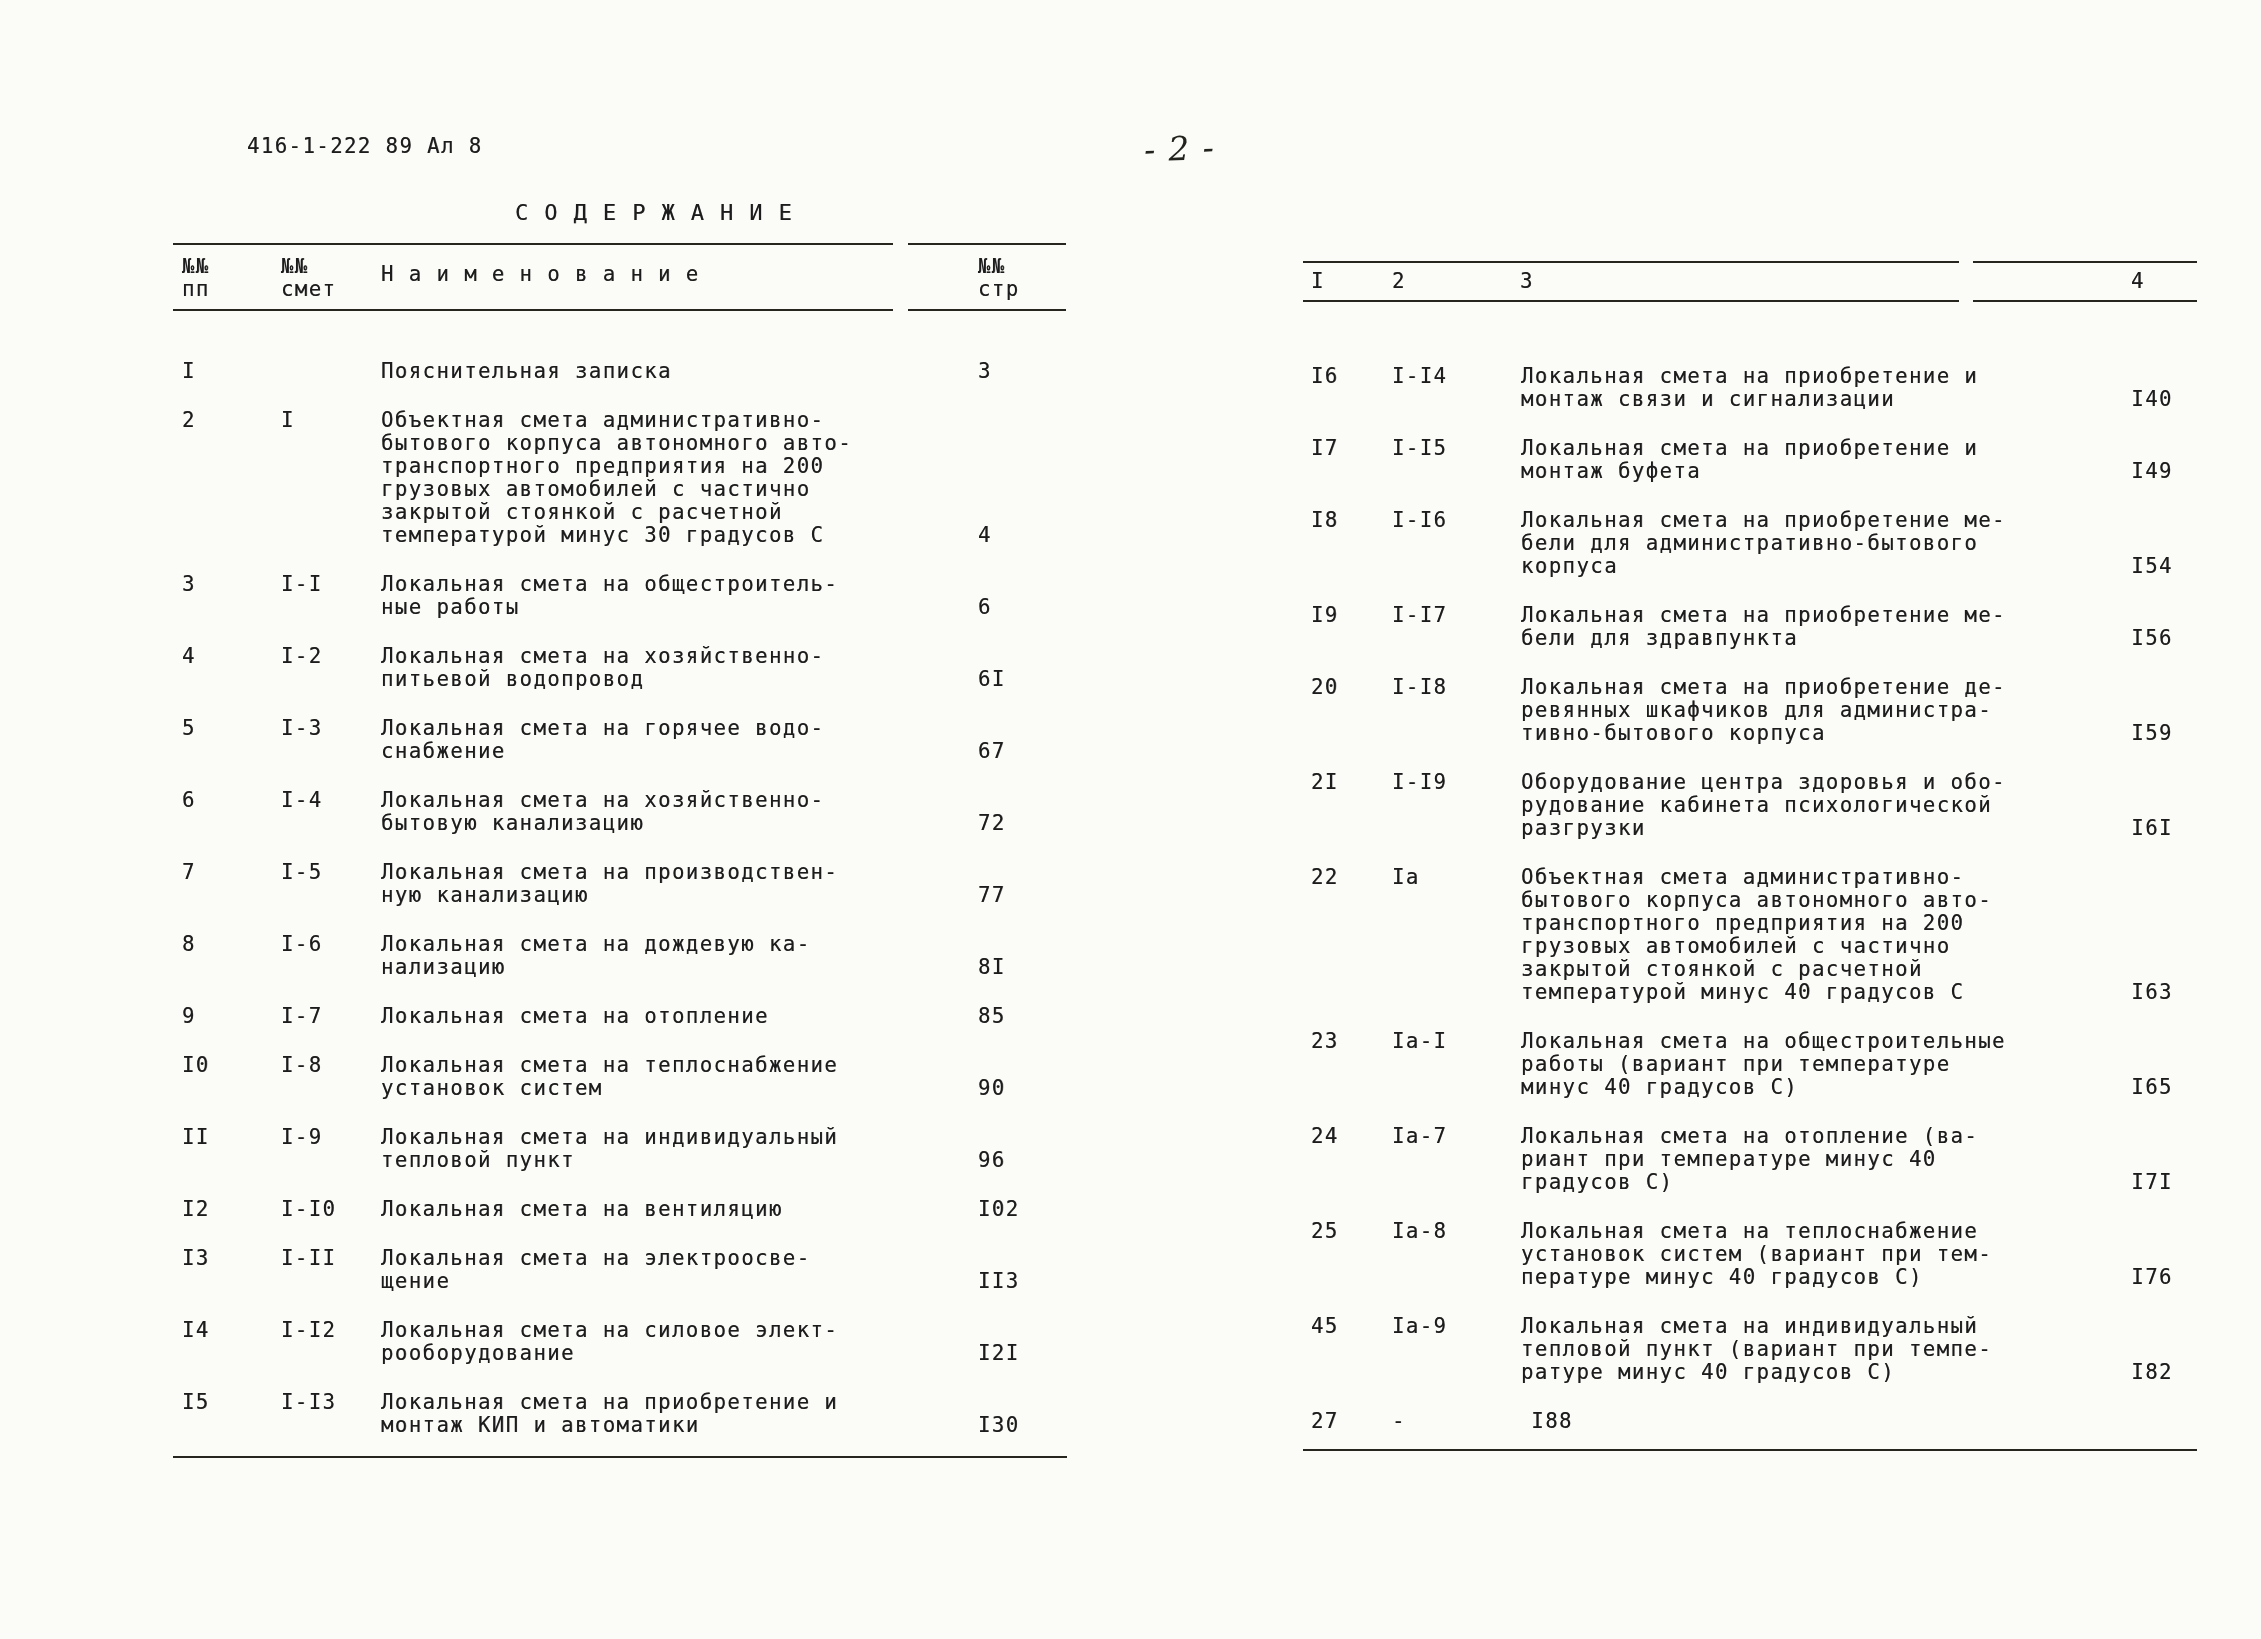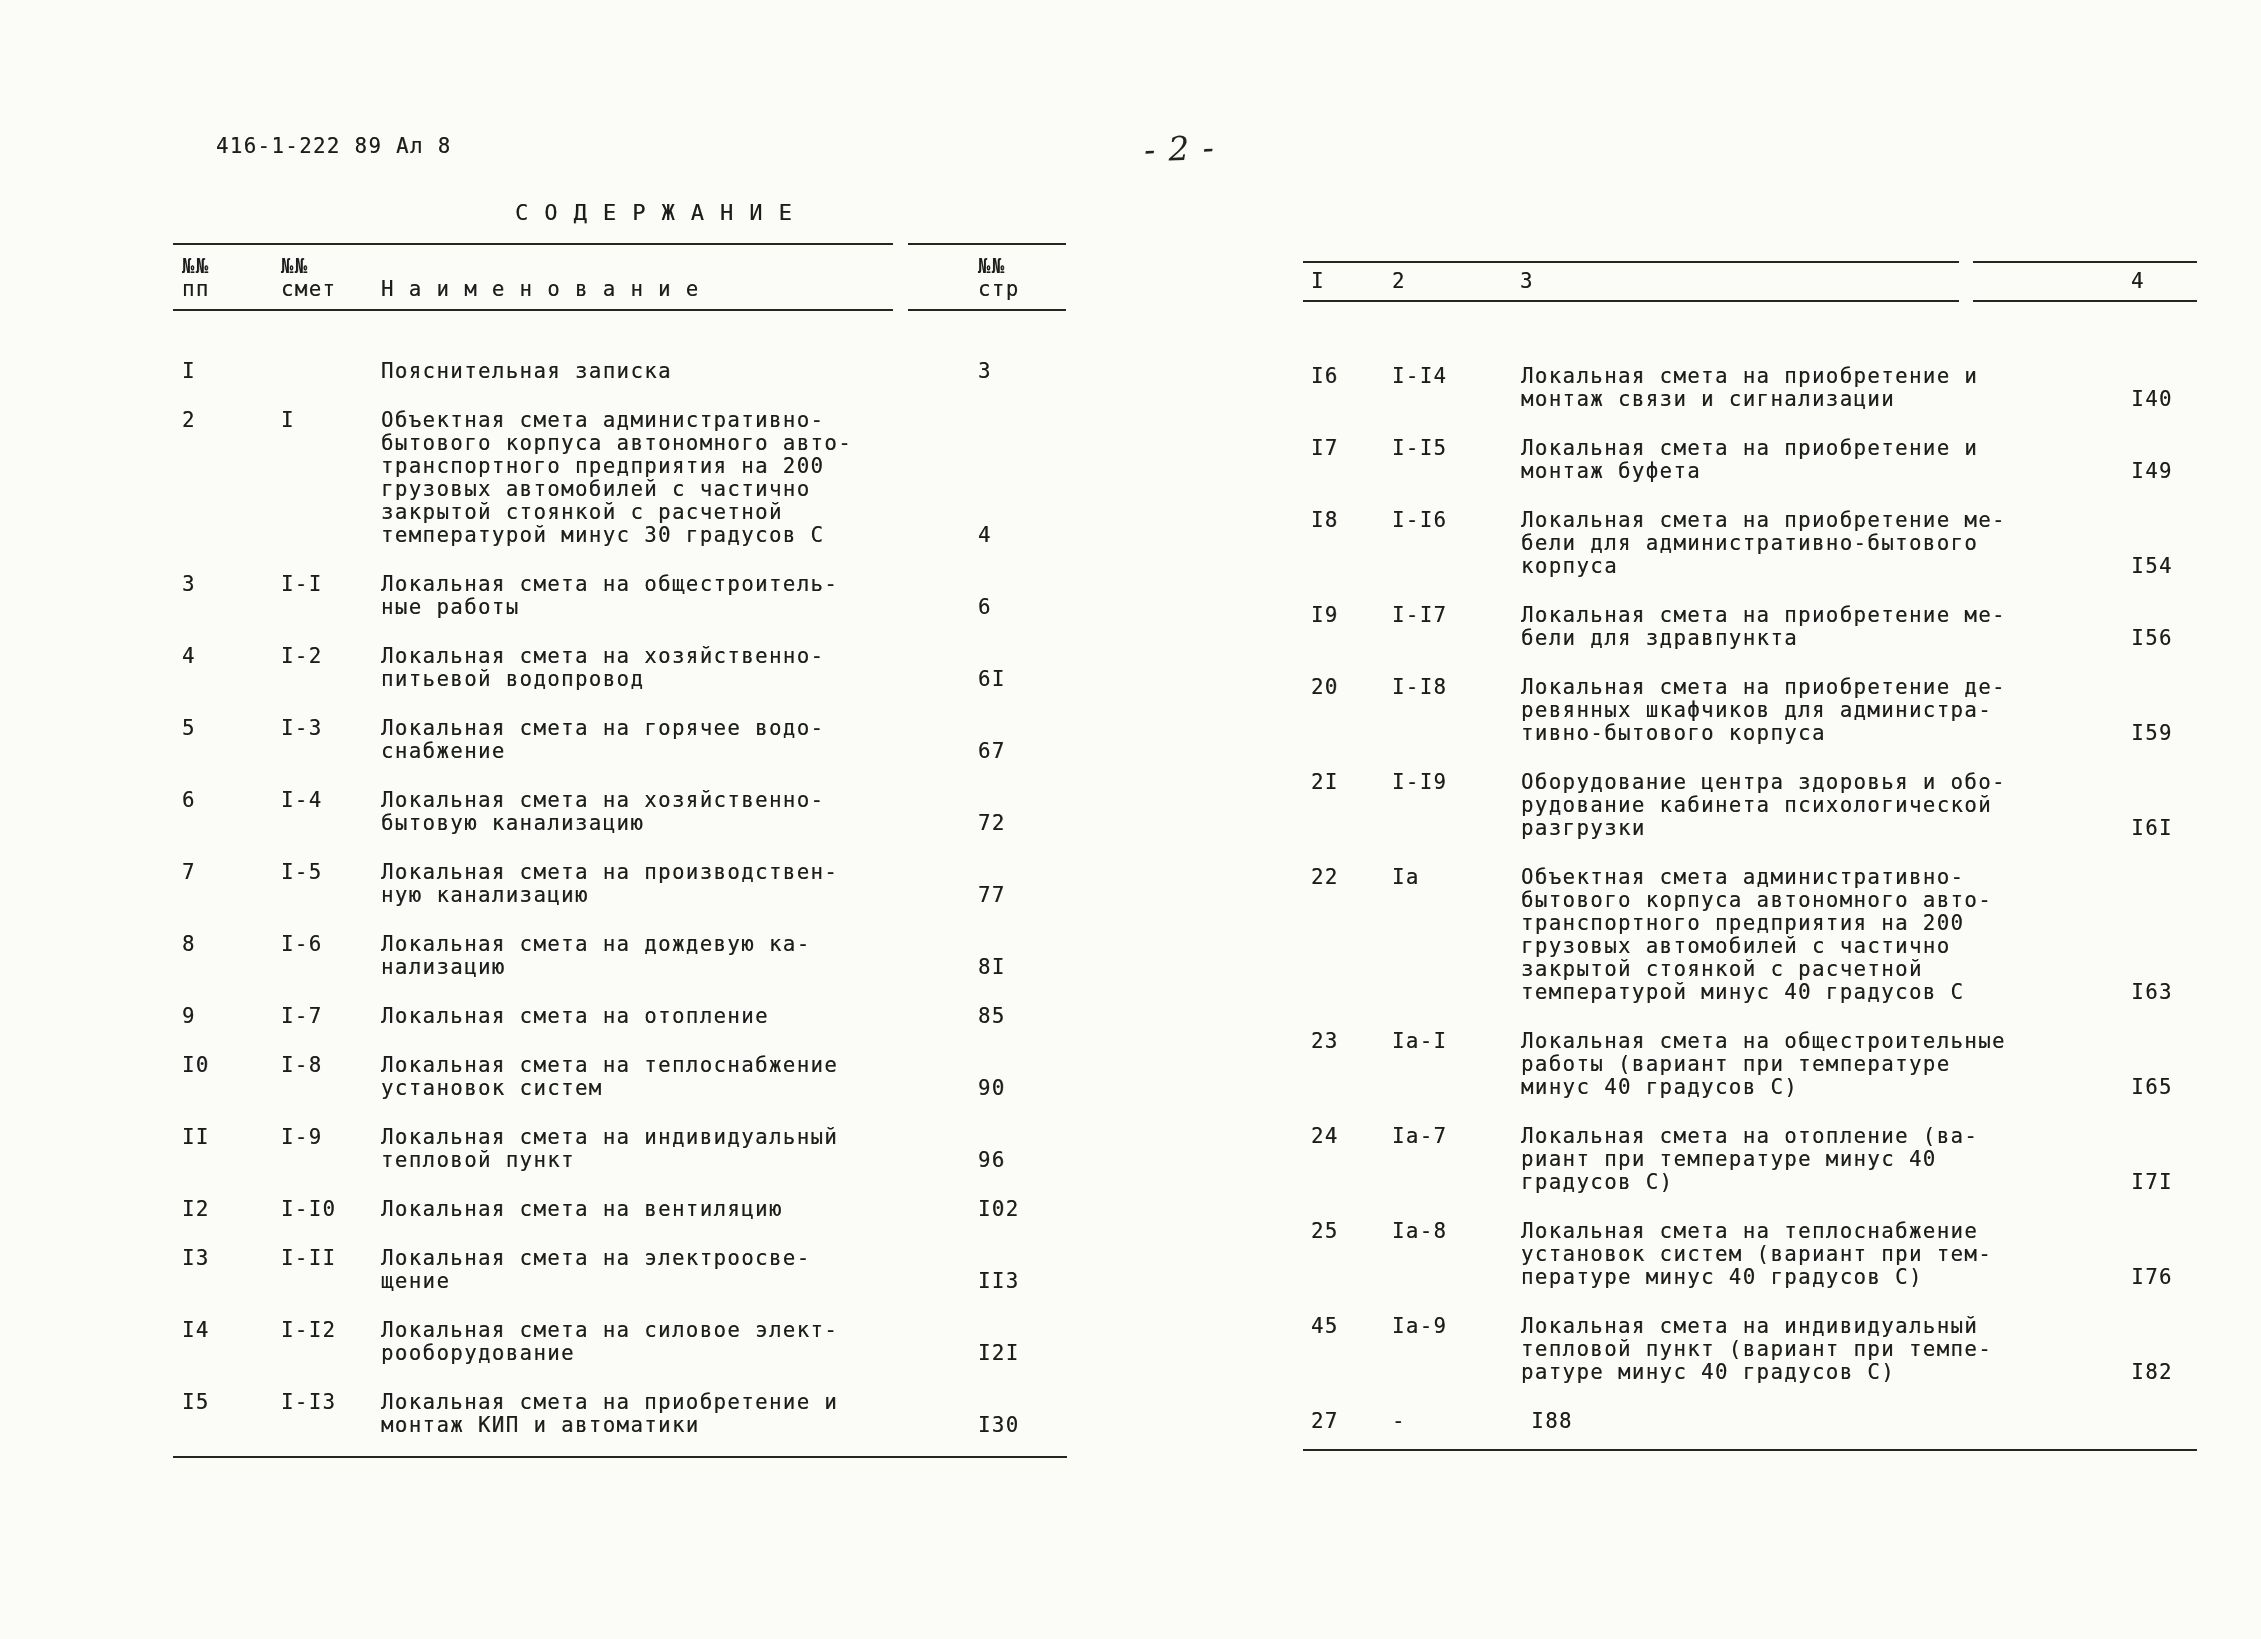--- a/index.html
+++ b/index.html
@@ -25,36 +25,36 @@
     color: #1c1c1c;
     text-shadow: 0.3px 0.3px 0.4px rgba(25,25,25,0.55);
     white-space: pre-line;
   }
   .abs { position: absolute; }
   .rule {
     position: absolute;
     height: 2.1px;
     background: #26261f;
   }
-  .doc-code { left: 216px; top: 135px; }
+  .doc-code { left: 247px; top: 135px; }
   .page-num {
     left: 1144px; top: 129px;
     font-family: "DejaVu Serif", "Liberation Serif", serif;
     font-style: italic;
     font-size: 33px;
     letter-spacing: 1.4px;
     color: #23231d;
     transform: rotate(-2deg);
   }
   .title { left: 515px; top: 201px; font-size: 22px; }
 
   
   .lh1 { left: 182px;  top: 255px; }
   .lh2 { left: 281px;  top: 255px; }
-  .lh3 { left: 381px;  top: 278px; }
+  .lh3 { left: 381px;  top: 263px; }
   .lh4 { left: 978px; top: 255px; }
   .rh1 { left: 1311px; top: 270px; }
   .rh2 { left: 1392px; top: 270px; }
   .rh3 { left: 1520px; top: 270px; }
   .rh4 { left: 2131px; top: 270px; }
 
   
   #left-rows  { left: 182px;  top: 360px; width: 885px; }
   #right-rows { left: 1311px; top: 337px; width: 886px; margin-top: 28px; }
 

